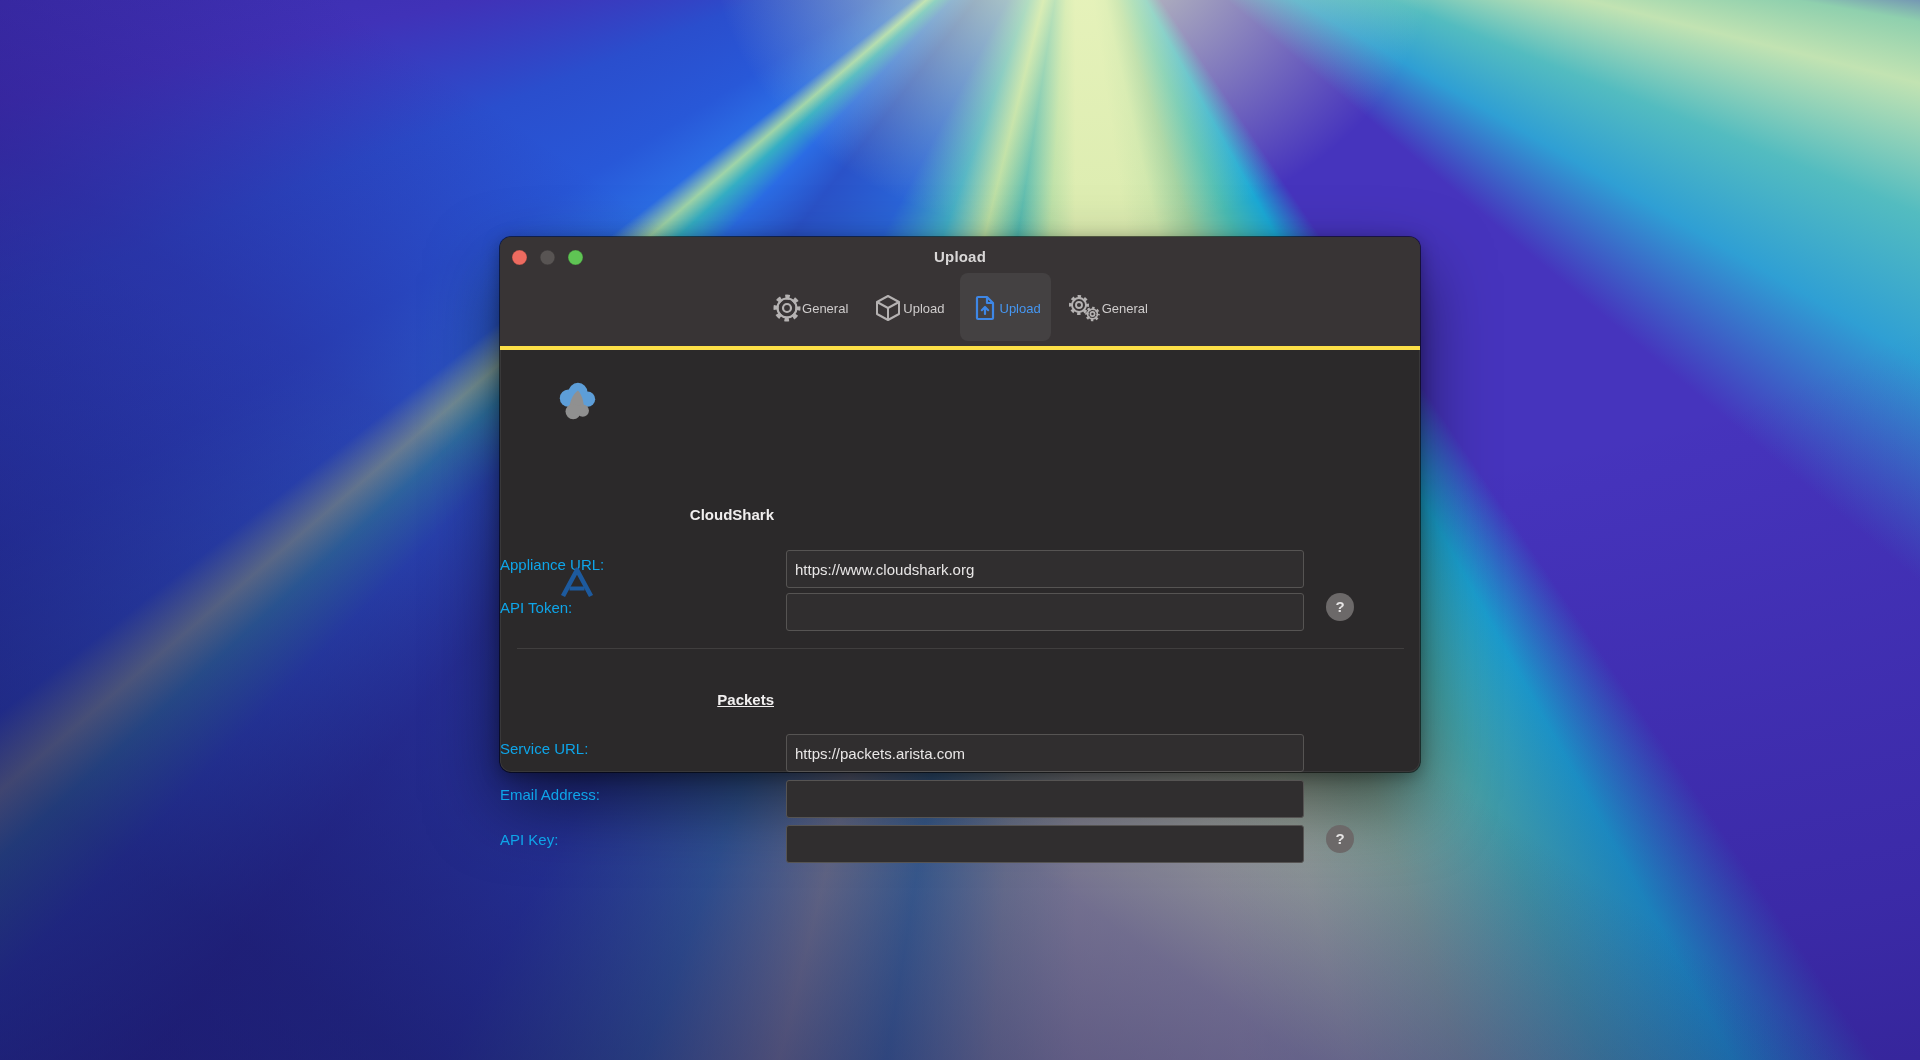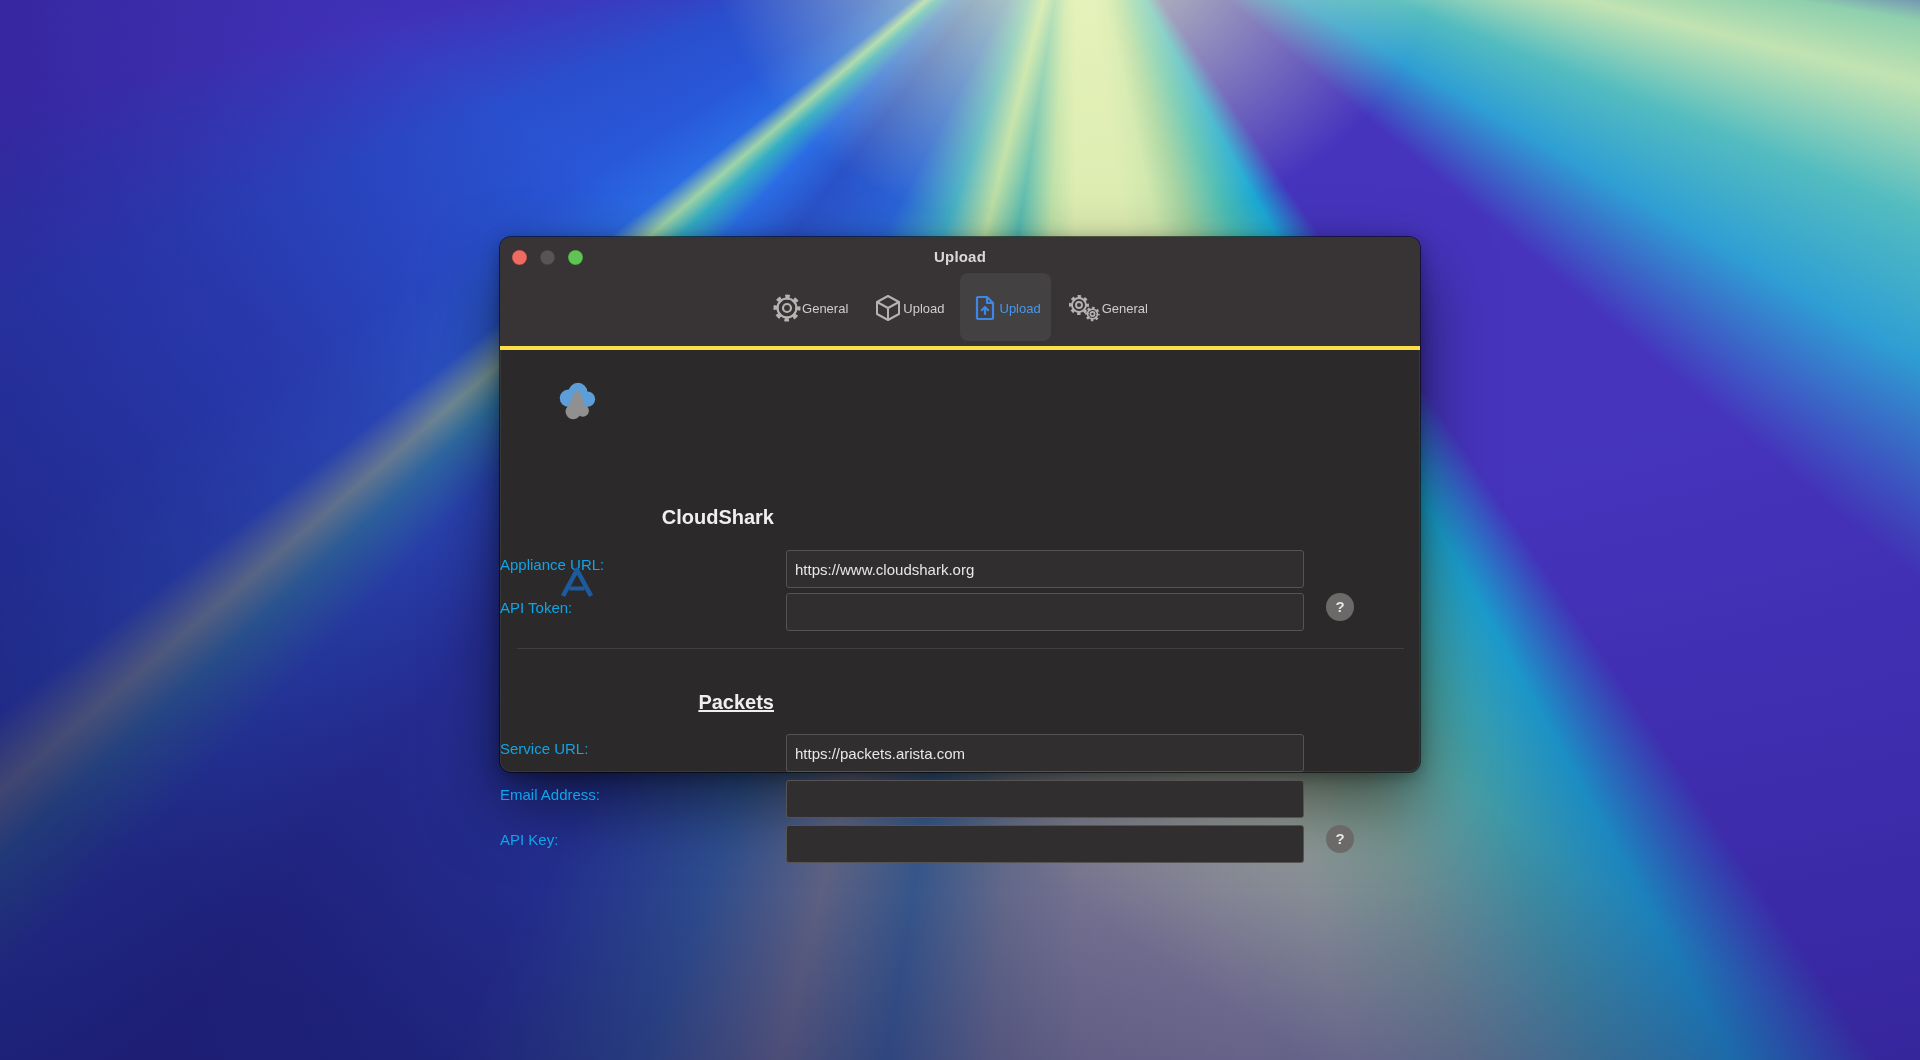--- a/index.html
+++ b/index.html
@@ -76,21 +76,21 @@
   }
   .tab.selected{background:#444142;}
   .tab .ticon{height:34px;display:flex;align-items:center;justify-content:center;}
   .tab .tlabel{font-size:13px;color:#cfcccc;margin-top:2px;font-family:"Liberation Sans",sans-serif;}
   .tab.selected .tlabel{color:#4697f2;}
   
   .content{position:absolute;left:0;top:113px;right:0;bottom:0;}
   .sec-icon{position:absolute;}
   .sec-heading{
     position:absolute;left:0;width:274px;text-align:right;
-    font-size:20px;font-weight:bold;color:#f0eeee;
+    font-size:15px;font-weight:bold;color:#f0eeee;
   }
   .form-row{position:absolute;left:0;right:0;height:29px;}
   .row-label{
     position:absolute;left:0;width:274px;text-align:left;
     font-size:15px;color:#0ea5e9;line-height:29px;
   }
   .row-field{
     position:absolute;left:286px;width:518px;height:38px;box-sizing:border-box;
     background:#302e2f;border:1px solid #565453;border-radius:3px;
     color:#e8e6e6;font-size:15px;padding:0 8px;outline:none;

